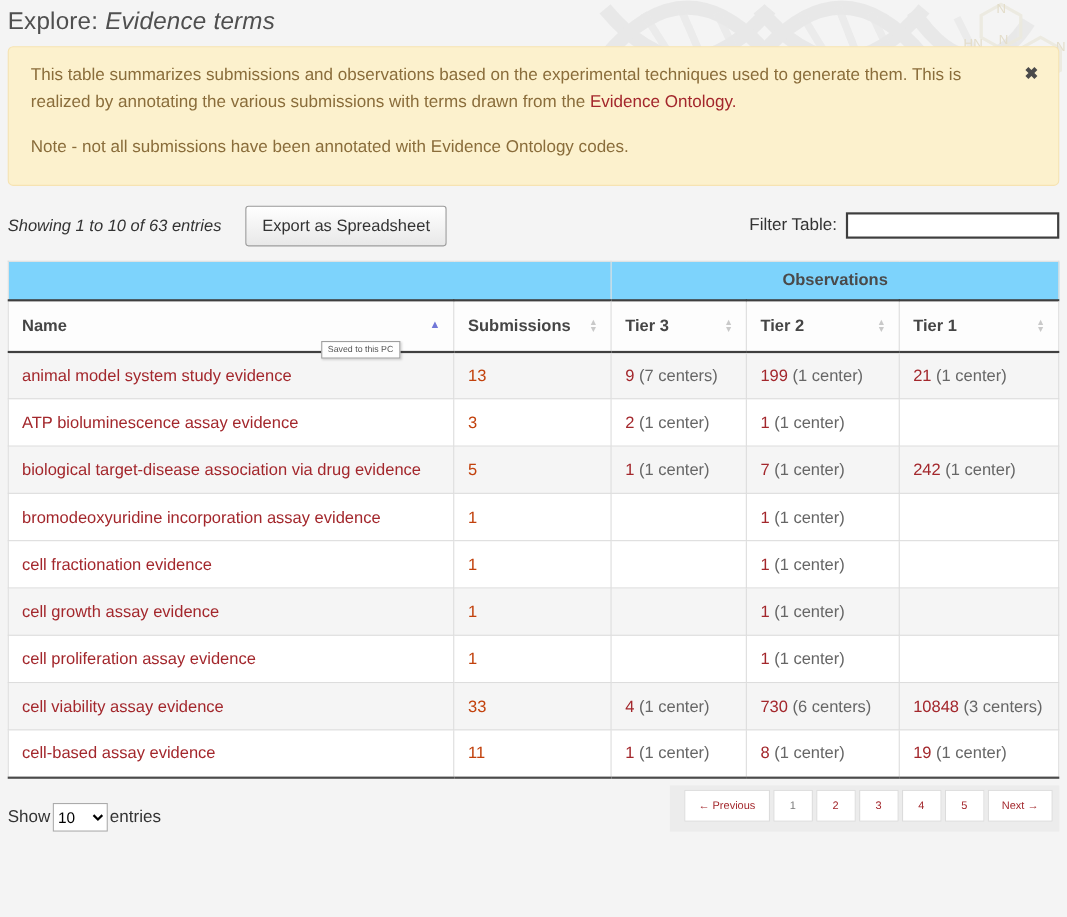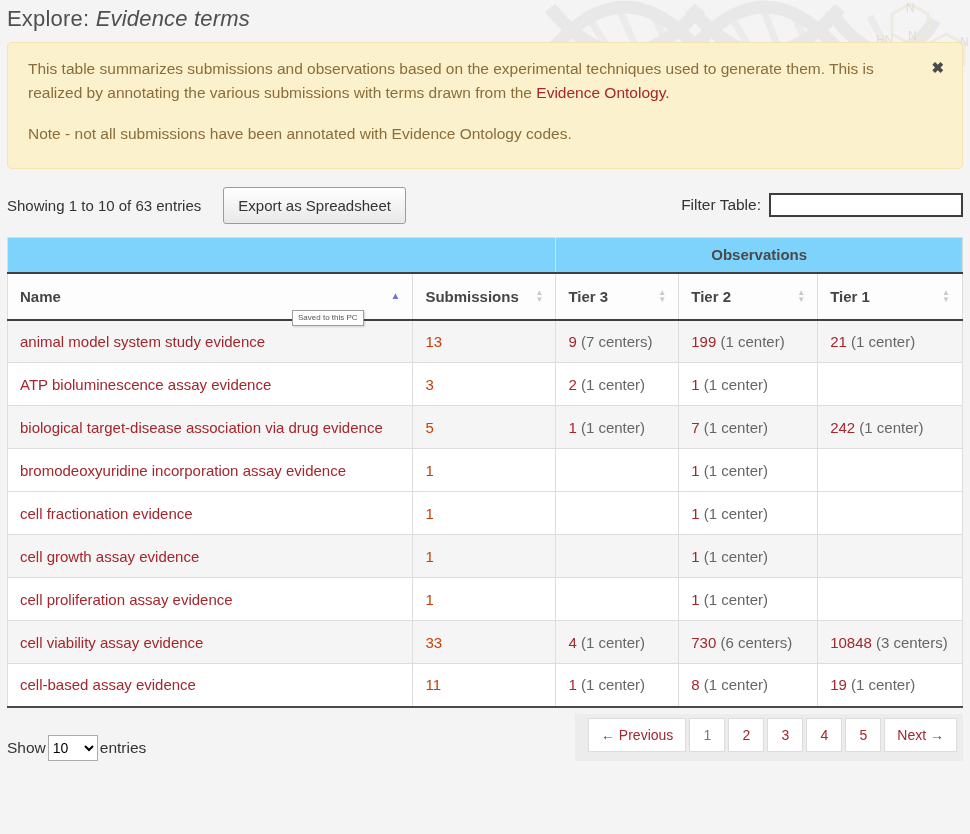--- a/index.html
+++ b/index.html
@@ -33,21 +33,21 @@
     cursor: pointer; line-height: 1.4; margin-left: 6px;
   }
   .alert a { color: #a3272c; text-decoration: none; margin-top: 16px; }
   .alert p + p { margin-top: 17px; }
 
   
   .toolbar {
     display: flex; align-items: center;
     margin: 17px 7px 13px 7px; height: 38px;
   }
-  .showing-text { font-size: 15px; color: #333; }
+  .showing-text { font-size: 15px; color: #333; font-style: italic; }
   .export-btn {
     margin-left: 22px; padding: 9px 14px;
     font-family: "Liberation Sans", sans-serif;
     font-size: 15px; color: #333;
     background: linear-gradient(#ffffff, #e8e8e8);
     border: 1px solid #9b9b9b; border-radius: 3px; cursor: pointer;
   }
   .filter-wrap { margin-left: auto; display: flex; align-items: center; }
   .filter-label { font-size: 15.5px; color: #333; margin-right: 8px; }
   .filter-input {
@@ -102,21 +102,21 @@
     margin: 0 2px; font-size: 14px; height: 26px; width: 50px;
     border: 1px solid #ababab; background: #fff;
     font-family: "Liberation Sans", sans-serif;
   }
   .pagination {
     margin-left: auto; background: #ececec;
     padding: 4px 3px 9px 13px; display: flex;
   }
   .page-btn {
     background: #fff; border: 1px solid #dcdcdc; margin-right: 3px;
-    padding: 8px 12px; font-size: 14px; color: #a3272c; cursor: pointer;
+    padding: 8px 12px; font-size: 10px; color: #a3272c; cursor: pointer;
     font-family: "Liberation Sans", sans-serif; min-width: 36px; text-align: center;
   }
   .page-btn.current { color: #7a7a7a; cursor: default; }
 </style>
 </head>
 <body>
 
 <svg class="watermark" width="430" height="125" viewBox="0 0 430 125">
   <g fill="none" stroke="#e6e6e6" stroke-width="13" opacity="0.8">
     <path d="M 10 8 C 60 68, 110 68, 160 8"></path>

